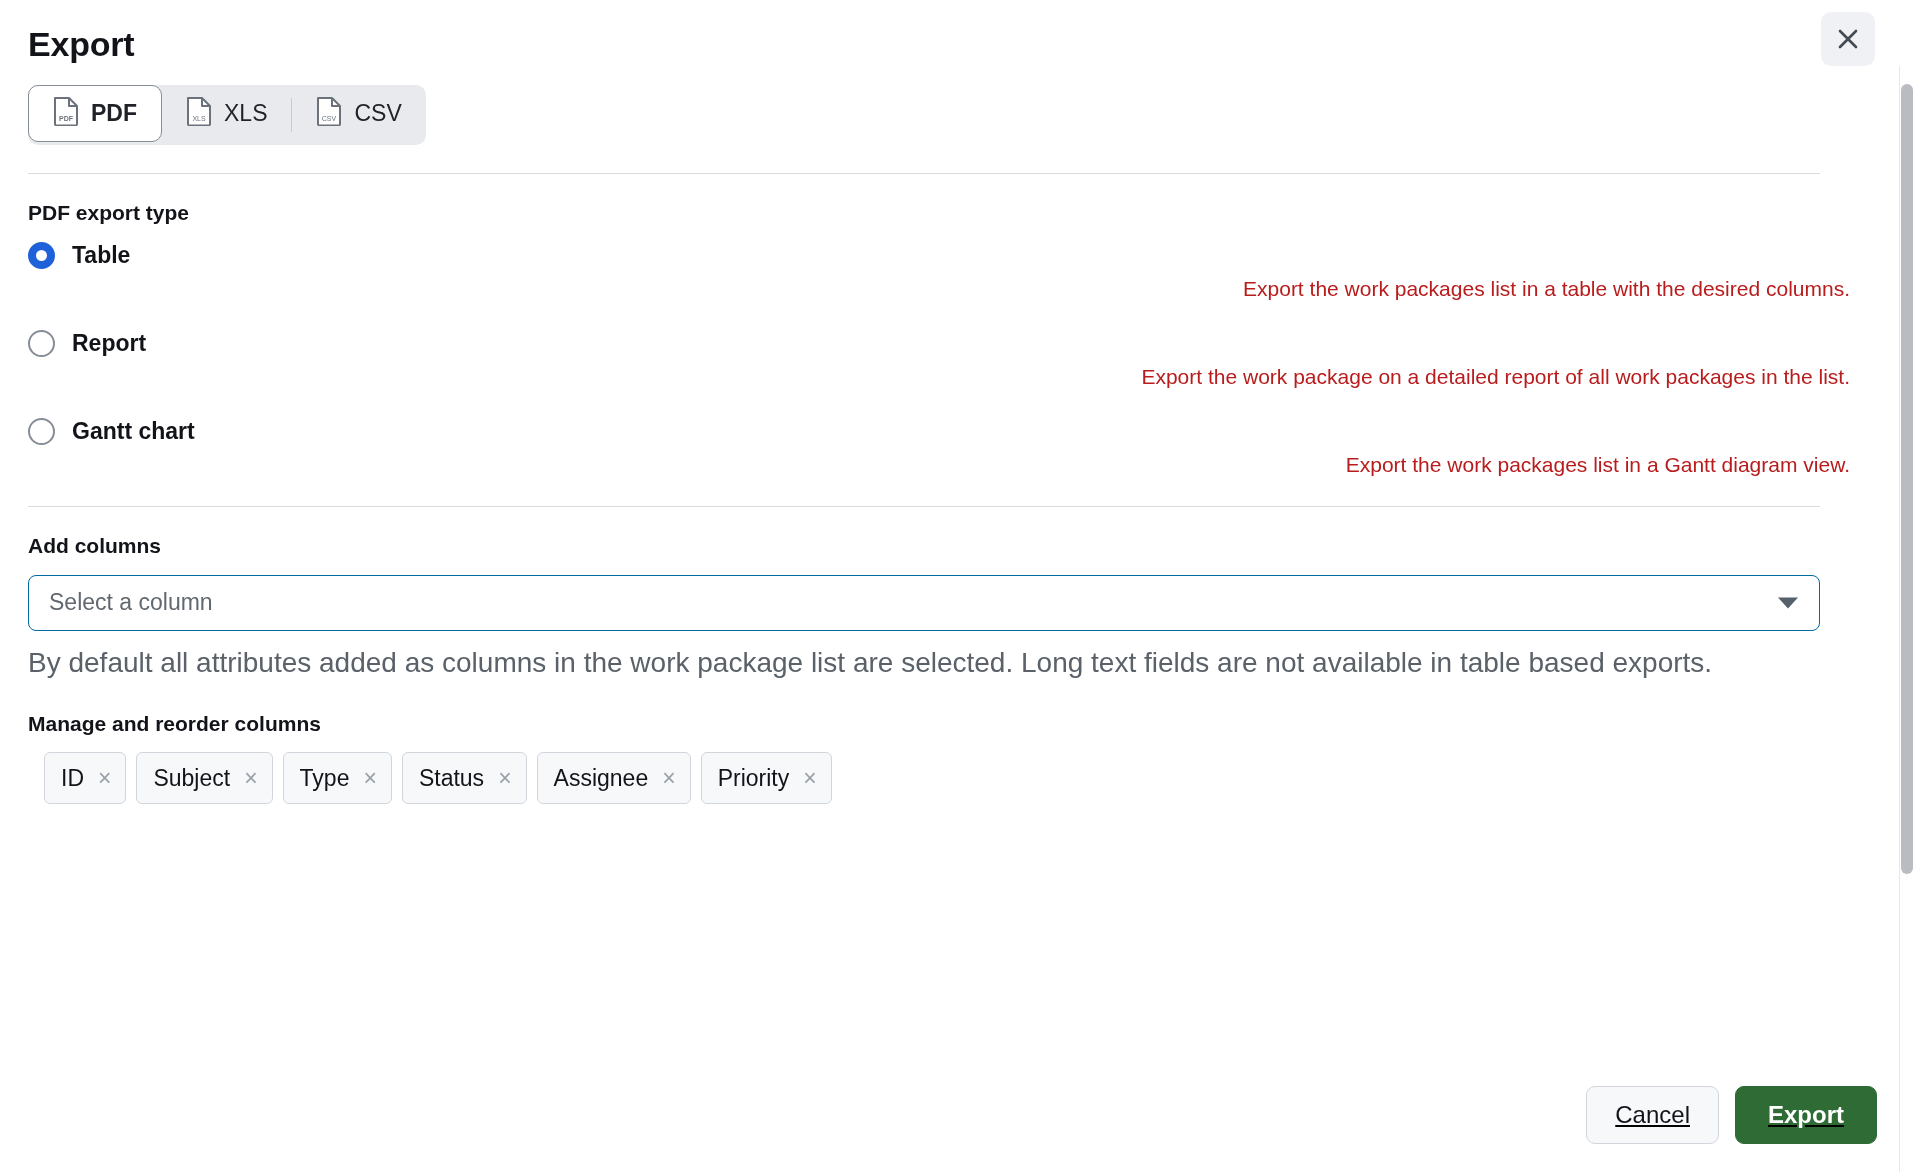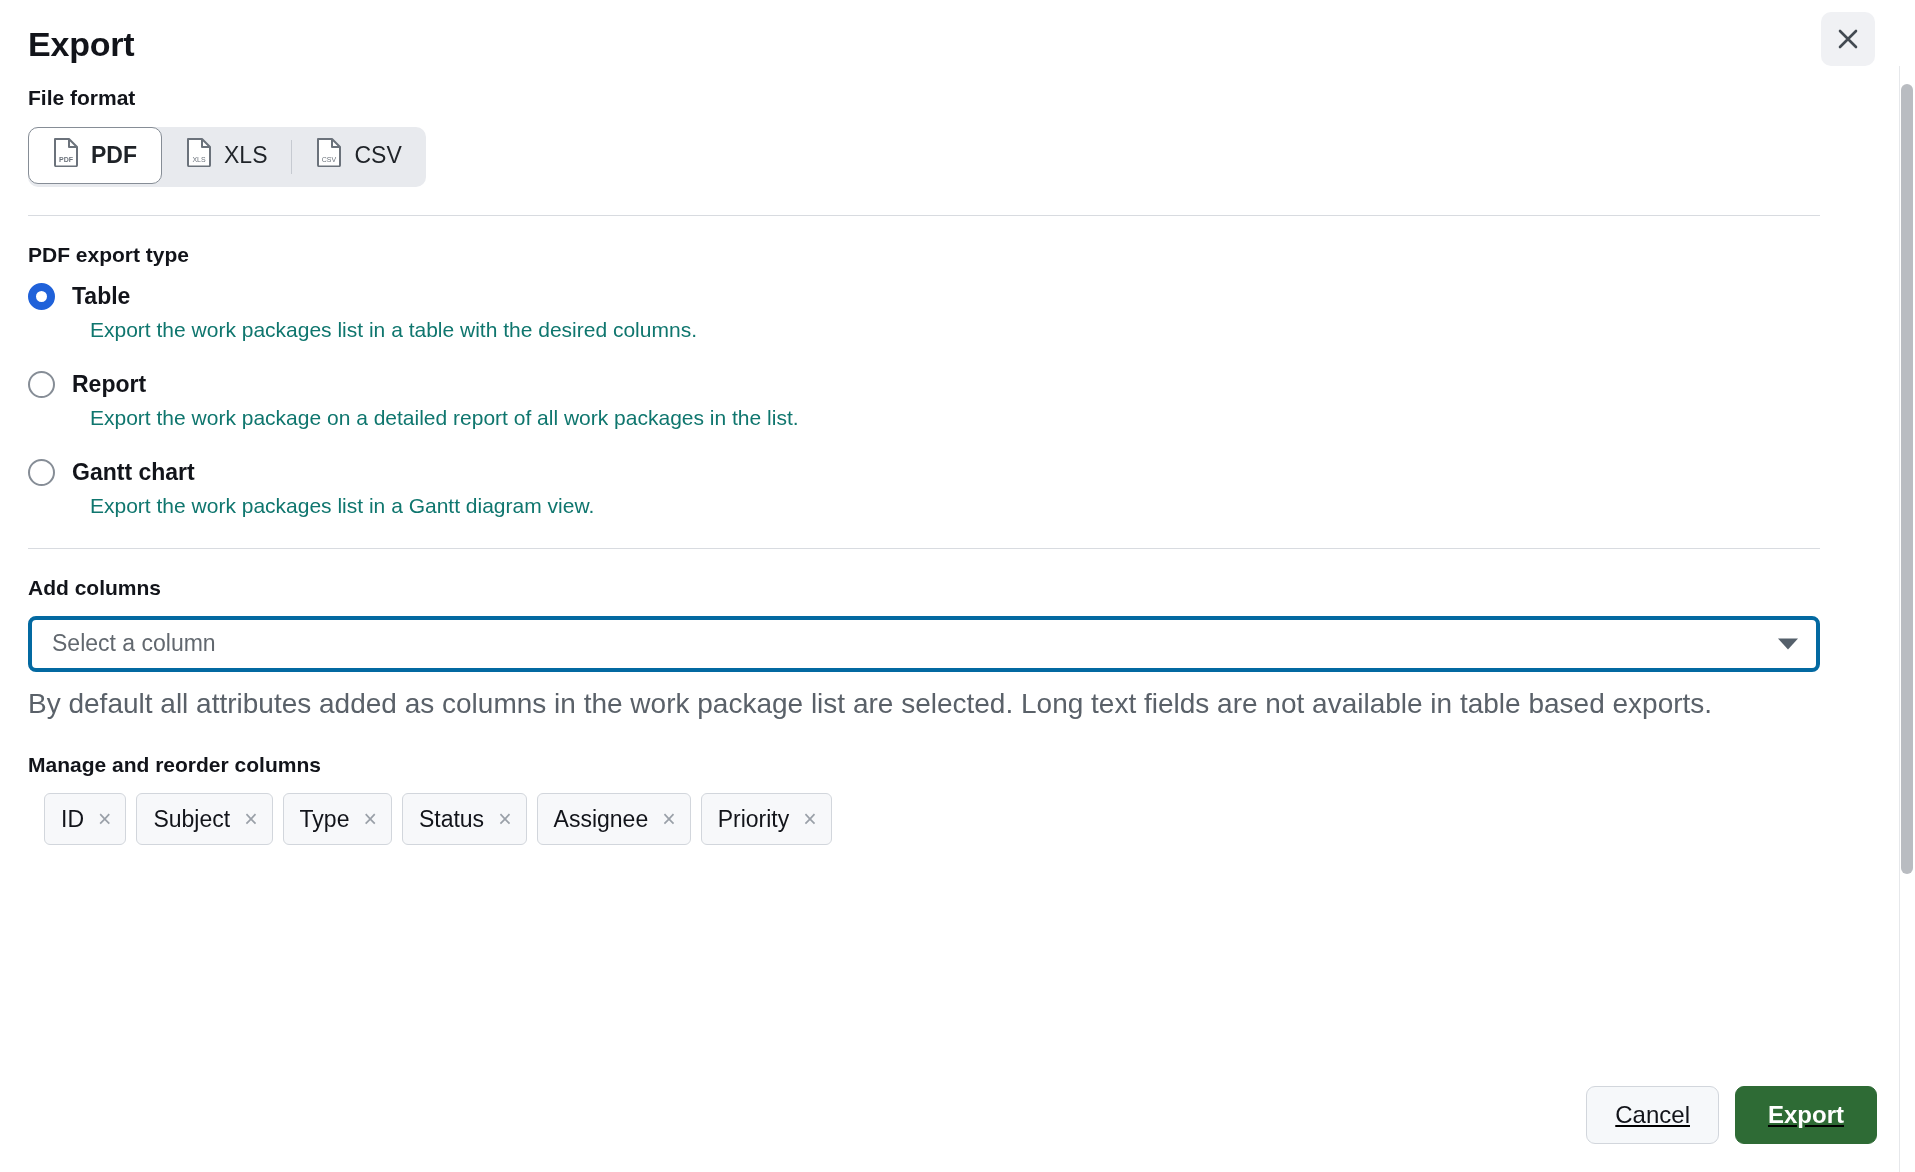--- a/index.html
+++ b/index.html
@@ -119,36 +119,37 @@
     border: 8px solid #1f61d9;
     background: #ffffff;
   }
   .radio-label {
     font-size: 23px;
     font-weight: bold;
     color: #12141a;
   }
   .radio-desc {
     font-size: 21px;
-    color: #0f766e;
+    color: #b91c1c;
     margin: 0 0 28px 62px;
     line-height: 1.3;
+    text-align: right;
   }
   .radio-desc.last { margin-bottom: 0; }
   
   .select-wrap {
     position: relative;
     width: 1792px;
     height: 56px;
     margin-bottom: 14px;
   }
   .select-box {
     width: 100%;
     height: 56px;
-    border: 4px solid #0369a1;
+    border: 1px solid #0369a1;
     border-radius: 8px;
     background: #ffffff;
     display: flex;
     align-items: center;
     padding: 0 20px;
     cursor: pointer;
   }
   .select-placeholder {
     font-size: 23px;
     color: #62686f;
@@ -257,21 +258,20 @@
       <svg width="26" height="26" viewBox="0 0 26 26">
         <path d="M5 5 L21 21 M21 5 L5 21" stroke="#434a52" stroke-width="2.6" stroke-linecap="round"></path>
       </svg>
     </span>
   </button>
 
   <div class="content">
 
     <h1 class="dialog-title">Export</h1>
 
-    <div class="section-label">File format</div>
 
     <div class="segmented">
       <button class="seg-item active">
         <span class="file-icon">
           <svg width="26" height="30" viewBox="0 0 26 30">
             <path d="M2 2 h14 l8 8 v18 a1.5 1.5 0 0 1 -1.5 1.5 h-19 A1.5 1.5 0 0 1 2 28 Z" fill="#ffffff" stroke="#6b727b" stroke-width="2" stroke-linejoin="round"></path>
             <path d="M16 2 v8 h8" fill="none" stroke="#6b727b" stroke-width="2" stroke-linejoin="round"></path>
             <text x="13" y="25" font-size="7" font-family="Liberation Sans, sans-serif" fill="#6b727b" text-anchor="middle">PDF</text>
           </svg>
         </span>

